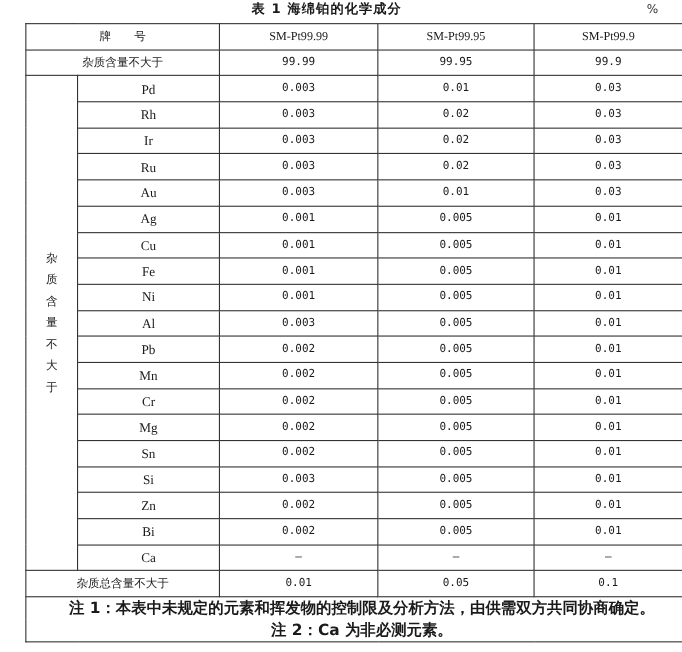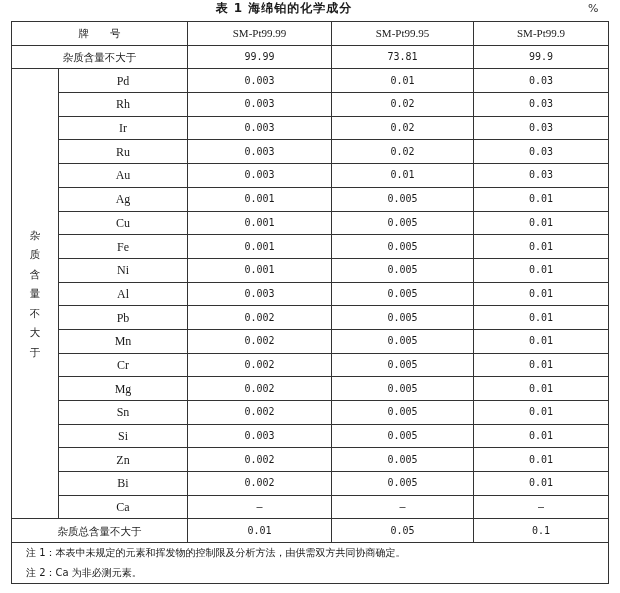--- a/index.html
+++ b/index.html
@@ -2,46 +2,46 @@
 <html><head>
   <meta charset="utf-8">
   <style>
     html, body { margin: 0; padding: 0; background: #ffffff; }
     body {
       width: 620px; height: 593px; position: relative; overflow: hidden;
       font-family: "DejaVu Serif", "Liberation Serif", serif;
       color: #1a1a1a;
     }
     .title {
-      position: absolute; top: 0; left: 0; width: 568px; height: 18px;
+      position: absolute; top: 0; left: 13px; width: 568px; height: 18px;
       text-align: center; font-family: "DejaVu Sans", sans-serif;
       font-weight: bold; font-size: 12px; line-height: 16px; letter-spacing: 1px;
     }
     .unit {
       position: absolute; top: 2px; left: 588px; font-size: 11px;
       font-family: "DejaVu Sans", sans-serif; color: #333;
     }
     table {
-      position: absolute; top: 21px; left: 11px; width: 597px;
+      position: absolute; top: 21px; left: 23px; width: 597px;
       border-collapse: collapse; table-layout: fixed;
       border: 1.6px solid #222;
     }
     td {
       border: 1px solid #333; text-align: center; vertical-align: middle;
       height: 22.7px; padding: 0; font-size: 10.5px; line-height: 12px;
       white-space: nowrap;
     }
     .cjk { font-family: "DejaVu Sans", sans-serif; font-size: 10.5px; }
     .num { font-family: "DejaVu Sans Mono", "Liberation Mono", monospace; font-size: 10px; letter-spacing: 0px; }
     .hdr { font-family: "Liberation Serif", serif; font-size: 11px; margin-top: 21px; }
     .vert {
       font-family: "DejaVu Sans", sans-serif; font-size: 10.5px;
       line-height: 19.5px; white-space: normal; width: 12px; margin: 16px auto;
     }
-    .notes td { text-align: left; padding-left: 14px; height: 20px; font-size: 10px; }
+    .notes td { text-align: center; padding-left: 14px; height: 20px; font-size: 14px; font-weight: bold; }
     .notes td.last { border-top: none; }
     .notes td.first { border-bottom: none; }
     .elem { font-family: "Liberation Serif", serif; font-size: 12px; }
   </style>
 </head>
 <body>
 
 <div class="title">表 1   海绵铂的化学成分</div>
 <div class="unit">%</div>
 
@@ -56,21 +56,21 @@
   <tbody id="tbody">
     <tr>
       <td colspan="2" class="cjk">牌　　号</td>
       <td class="hdr">SM-Pt99.99</td>
       <td class="hdr">SM-Pt99.95</td>
       <td class="hdr">SM-Pt99.9</td>
     </tr>
     <tr>
       <td colspan="2" class="cjk">杂质含量不大于</td>
       <td class="num">99.99</td>
-      <td class="num">73.81</td>
+      <td class="num">99.95</td>
       <td class="num">99.9</td>
     </tr>
   <tr>
         <td rowspan="19">
           <div class="vert">杂质含量不大于</div>
         </td>
         <td class="elem">Pd</td>
         <td class="num">0.003</td>
         <td class="num">0.01</td>
         <td class="num">0.03</td>

